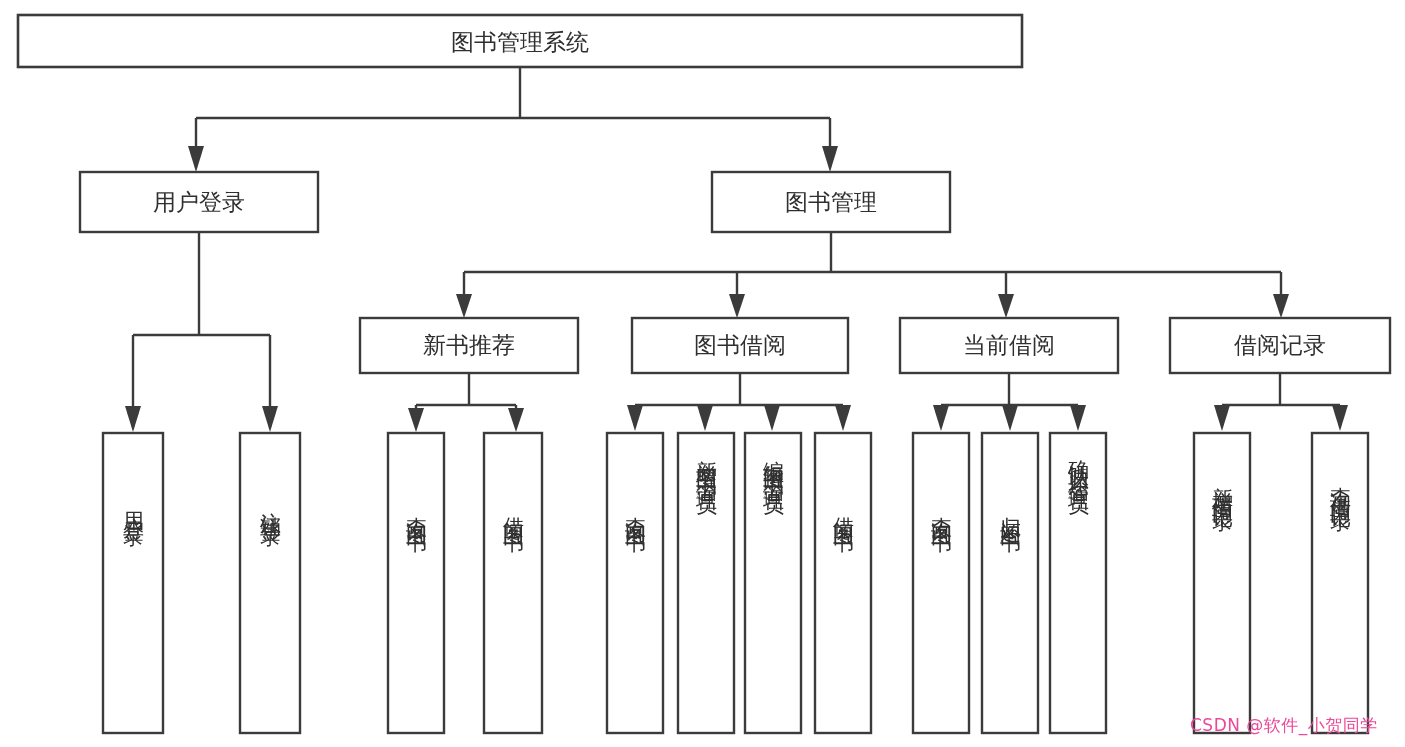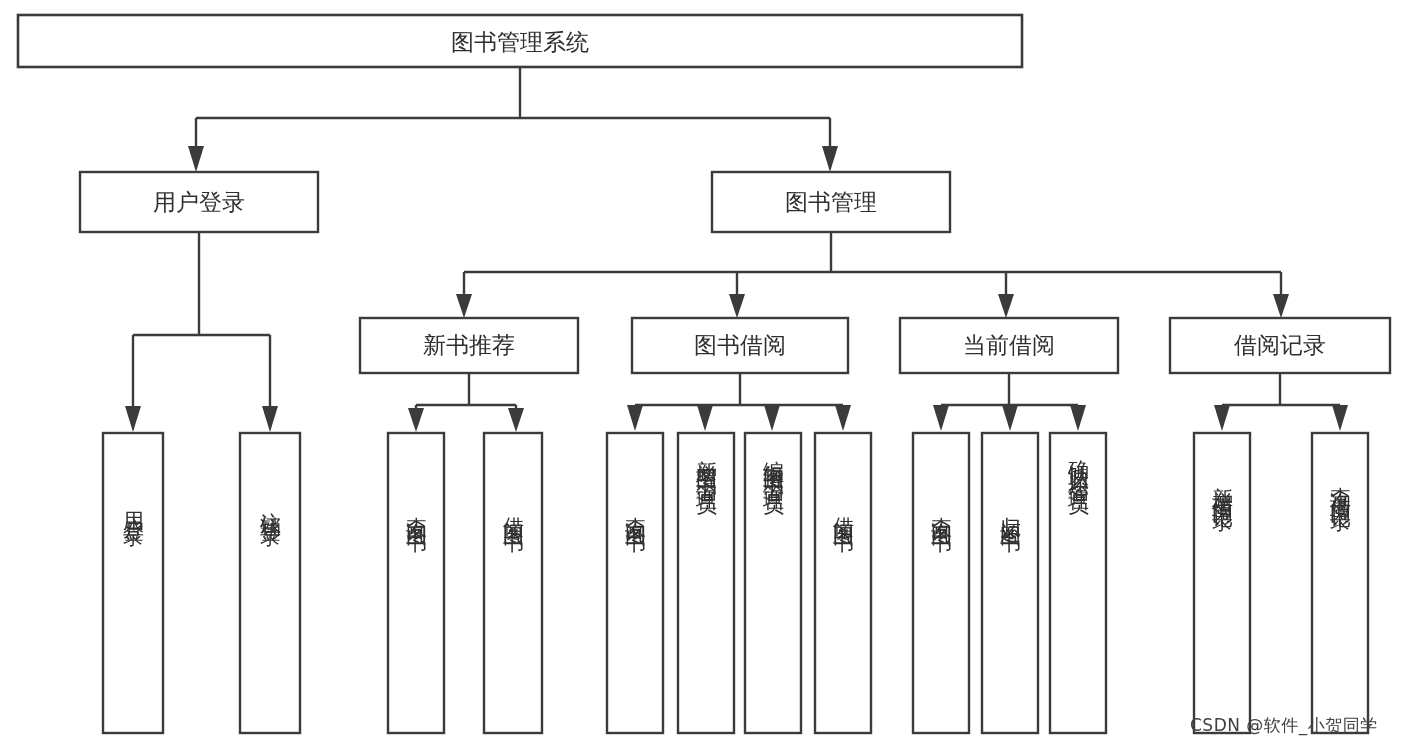--- a/index.html
+++ b/index.html
@@ -72,21 +72,21 @@
     letter-spacing: 5px;
     color: #2f2f2f;
     white-space: nowrap;
   }
   .watermark {
     position: absolute;
     left: 1190px;
     top: 714px;
     font-family: "DejaVu Sans", "Liberation Sans", sans-serif;
     font-size: 17px;
-    color: #404040;
+    color: #ec4899;
     white-space: nowrap;
     letter-spacing: 0.5px;
   }
 </style>
 </head>
 <body>
 
 <div id="diagram-root">
 
   <svg class="chart-svg" viewBox="0 0 1405 747">

